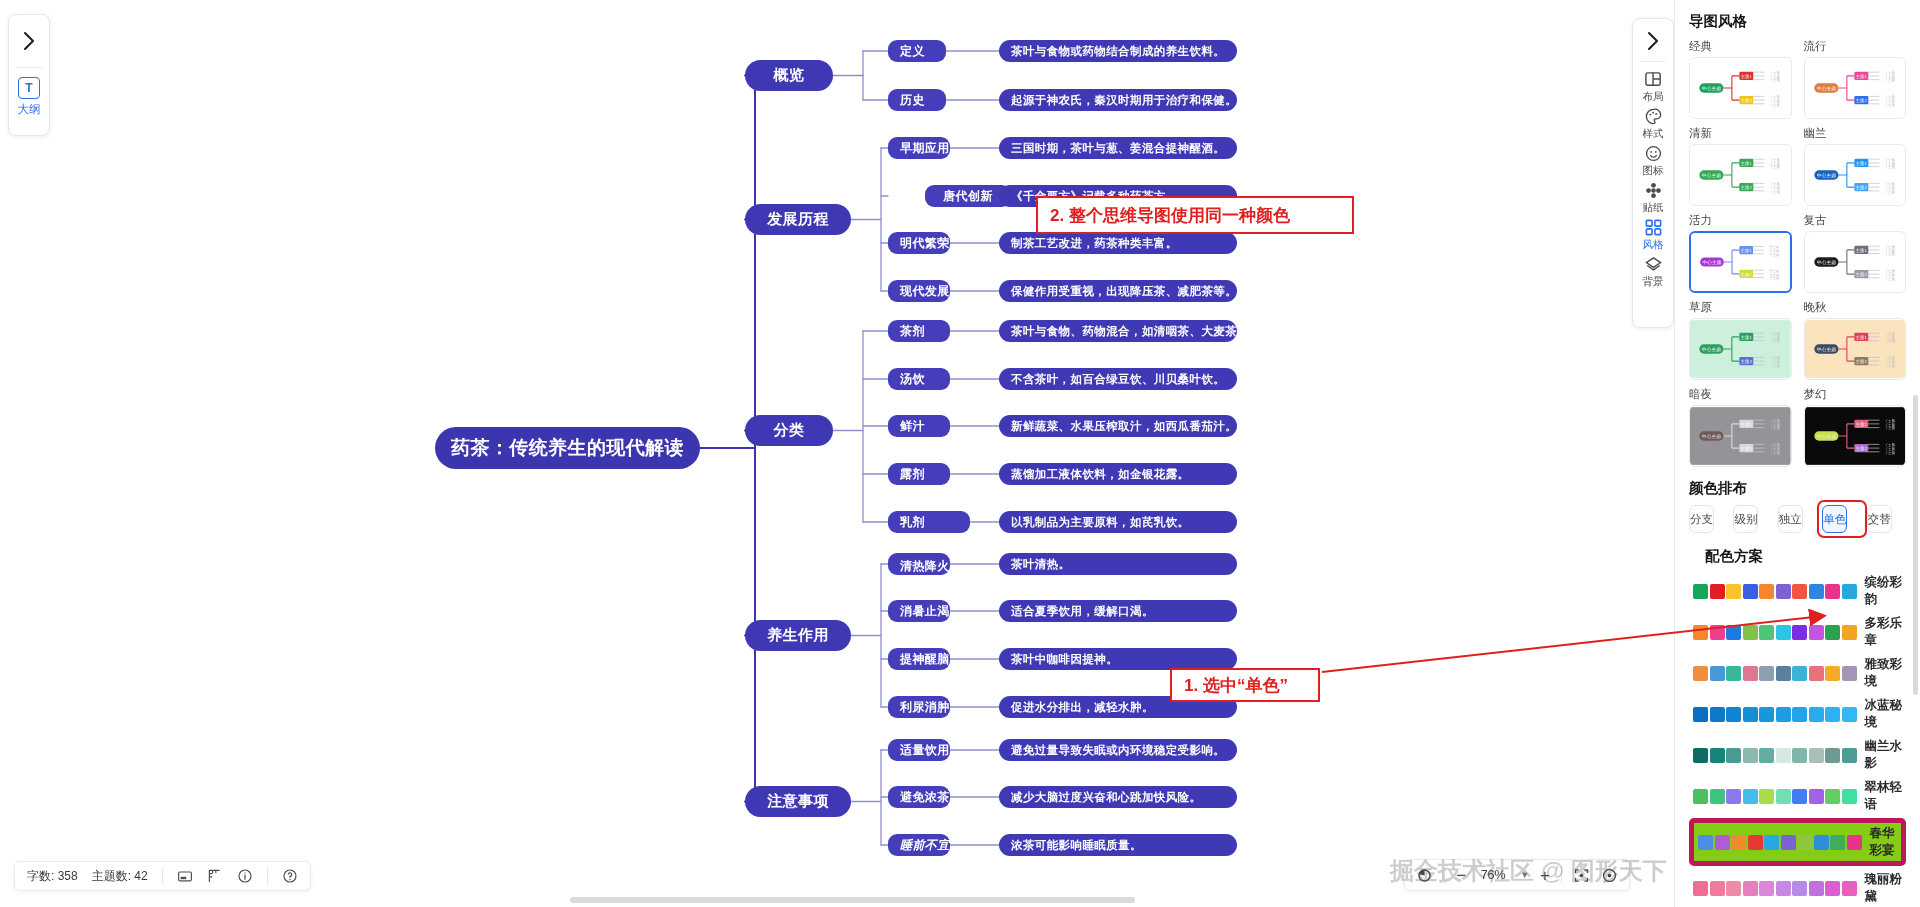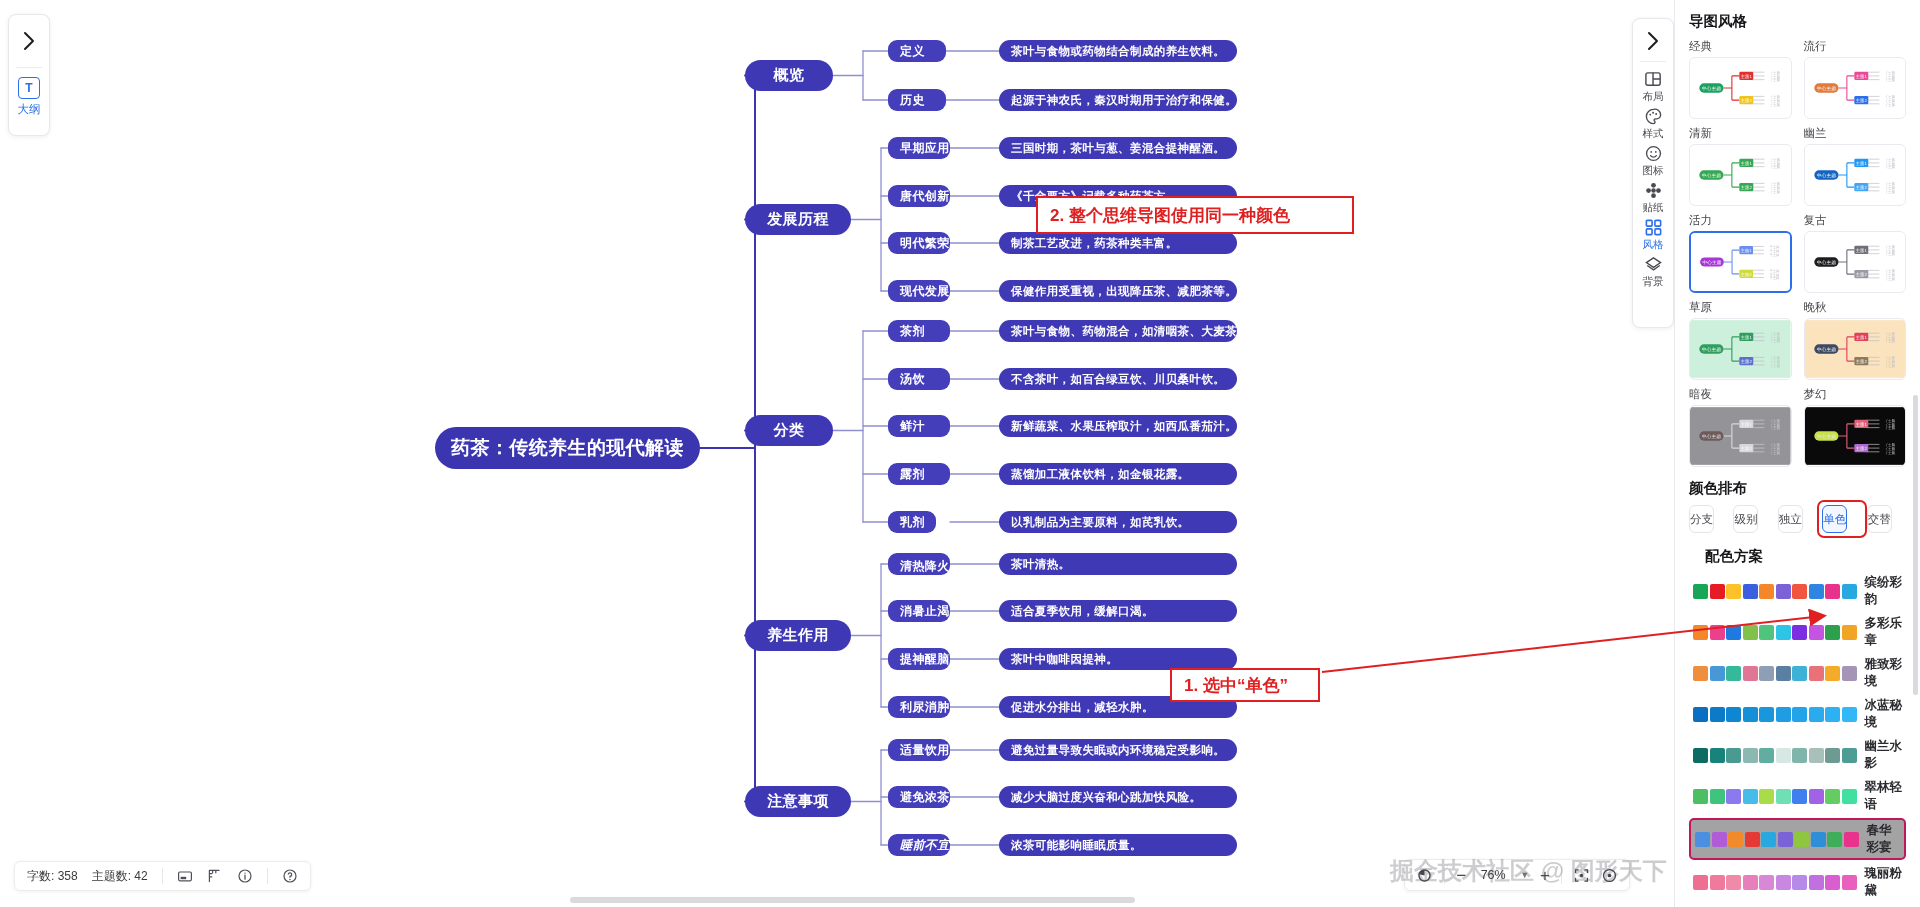--- a/index.html
+++ b/index.html
@@ -128,21 +128,21 @@
     font-family: inherit;
   }
   .arr-btn.sel { border: 1.5px solid #2d6fe8; color: #2d6fe8; background: #f2f7ff; }
   .arr-wrap-hl { outline: 2.5px solid #e02020; outline-offset: 3px; border-radius: 2px; }
 
   .scheme-title { font-size: 14.5px; font-weight: 700; color: #17171a; margin: 14px 16px 6px; }
   .scheme-row {
     display: flex; align-items: center; gap: 8px; padding: 2px 4px;
     border-radius: 5px; cursor: pointer; margin-bottom: 3px;
   }
-  .scheme-row.sel { border: 2px solid #be185d; background: #a3a3a3; }
+  .scheme-row.sel { border: 5px solid #be185d; background: #84cc16; }
   .swatches { display: flex; gap: 1.5px; }
   .sw { width: 15px; height: 15px; border-radius: 2px; }
   .scheme-name { font-size: 12.5px; color: #2b2b30; font-weight: 600; }
 
   
   #statusbar {
     position: absolute; left: 14px; bottom: 16px;
     height: 30px; background: #fff; border: 1px solid #ececed; border-radius: 6px;
     box-shadow: 0 1px 4px rgba(0,0,0,.06);
     display: flex; align-items: center; padding: 0 12px; gap: 14px;
@@ -260,21 +260,21 @@
         </div>
         <div class="node lvl1" style="left: 745px; top: 204px; width: 106px; height: 31px;">
           <span>发展历程</span>
         </div>
         <div class="node lvl2" style="left: 888px; top: 137px; width: 62px; height: 22px;">
           <span>早期应用</span>
         </div>
         <div class="node lvl3" style="left: 999px; top: 137px; width: 238px; height: 22px;">
           <span>三国时期，茶叶与葱、姜混合提神醒酒。</span>
         </div>
-        <div class="node lvl2" style="left: 888px; top: 185px; width: 62px; height: 22px;">
+        <div class="node lvl2" style="left: 925px; top: 185px; width: 86px; height: 22px; justify-content: center;">
           <span>唐代创新</span>
         </div>
         <div class="node lvl3" style="left: 999px; top: 185px; width: 238px; height: 22px;">
           <span>《千金要方》记载多种药茶方。</span>
         </div>
         <div class="node lvl2" style="left: 888px; top: 232px; width: 62px; height: 22px;">
           <span>明代繁荣</span>
         </div>
         <div class="node lvl3" style="left: 999px; top: 232px; width: 238px; height: 22px;">
           <span>制茶工艺改进，药茶种类丰富。</span>
@@ -305,21 +305,21 @@
         </div>
         <div class="node lvl3" style="left: 999px; top: 415px; width: 238px; height: 22px;">
           <span>新鲜蔬菜、水果压榨取汁，如西瓜番茄汁。</span>
         </div>
         <div class="node lvl2" style="left: 888px; top: 463px; width: 62px; height: 22px; align-items: center;">
           <span>露剂</span>
         </div>
         <div class="node lvl3" style="left: 999px; top: 463px; width: 238px; height: 22px;">
           <span>蒸馏加工液体饮料，如金银花露。</span>
         </div>
-        <div class="node lvl2" style="left: 888px; top: 511px; width: 48px; height: 22px;">
+        <div class="node lvl2" style="left: 888px; top: 511px; width: 82px; height: 22px;">
           <span>乳剂</span>
         </div>
         <div class="node lvl3" style="left: 999px; top: 511px; width: 238px; height: 22px;">
           <span>以乳制品为主要原料，如芪乳饮。</span>
         </div>
         <div class="node lvl1" style="left: 745px; top: 620px; width: 106px; height: 31px;">
           <span>养生作用</span>
         </div>
         <div class="node lvl2" style="left: 888px; top: 553px; width: 62px; height: 22px; align-items: flex-end;">
           <span>清热降火</span>

